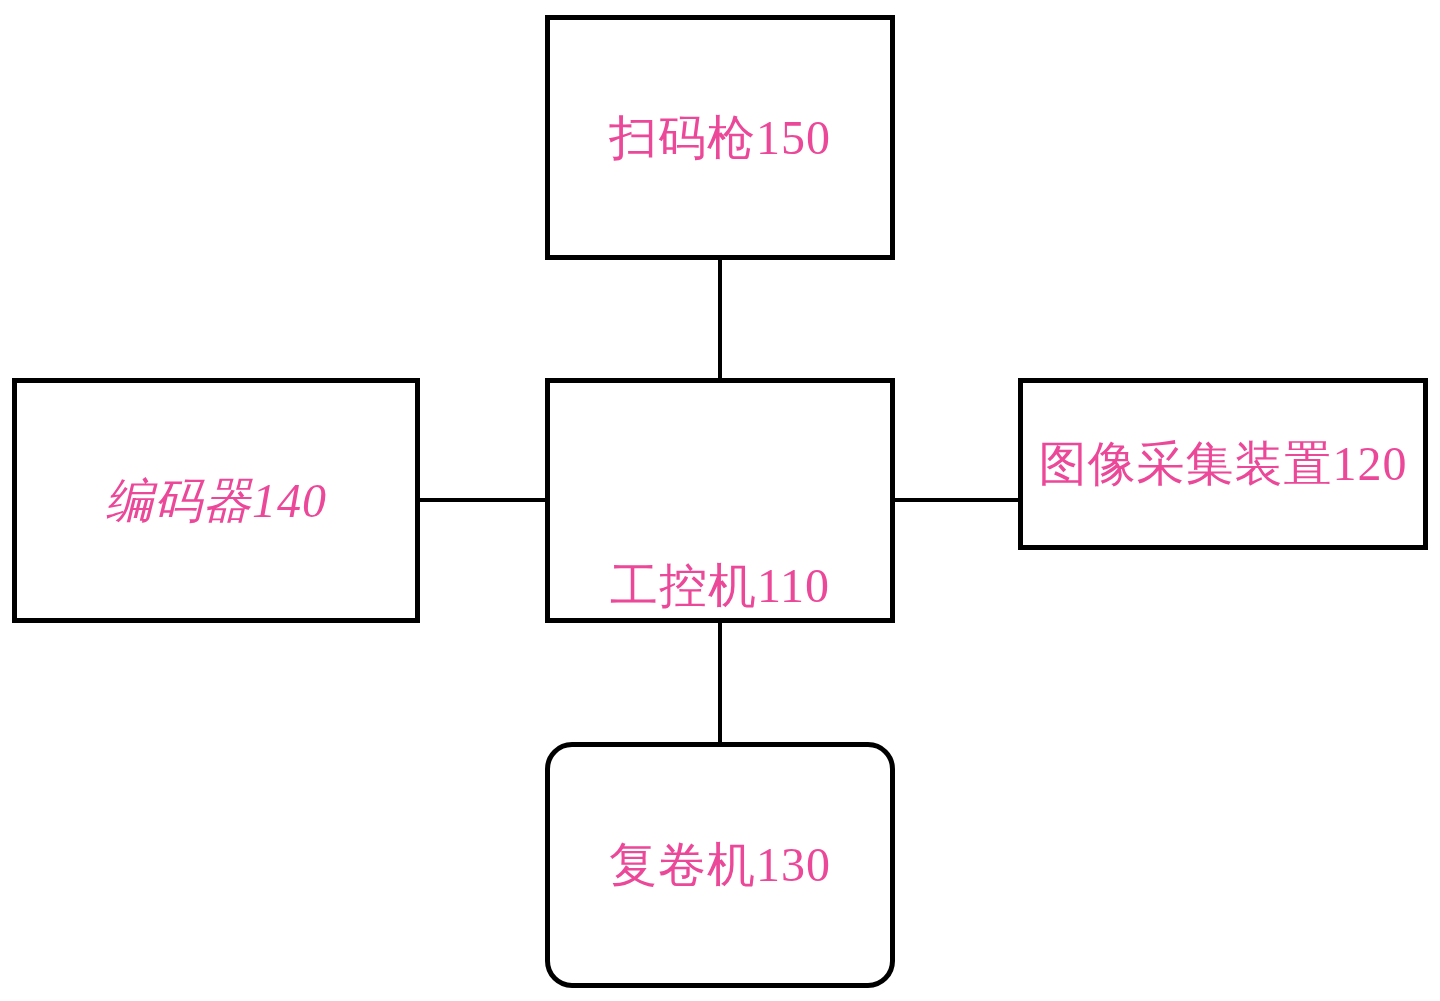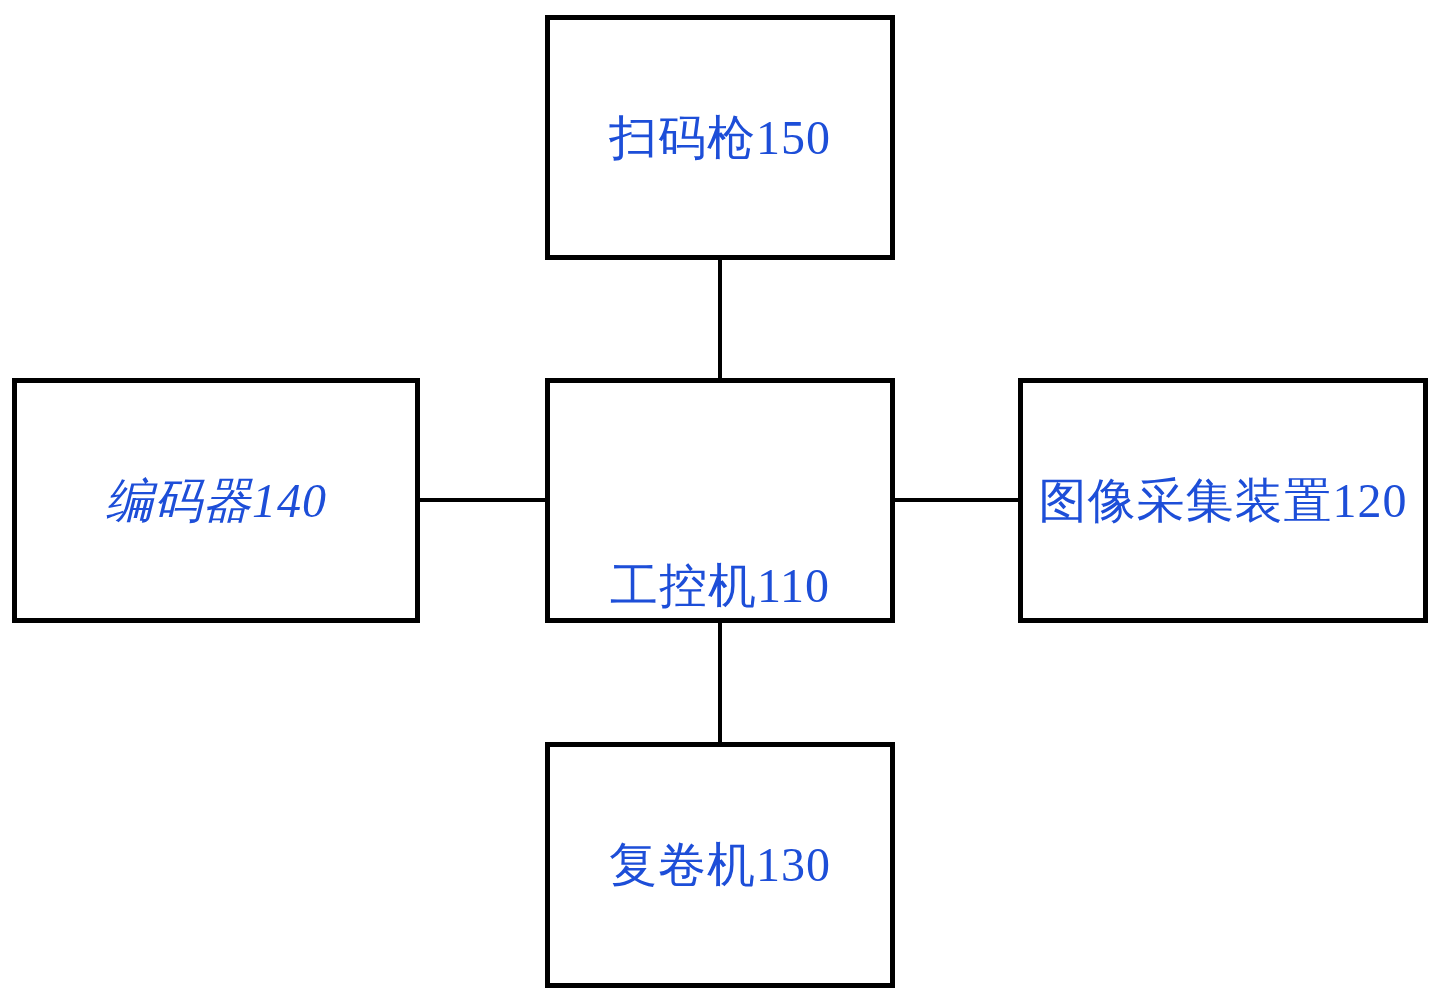--- a/index.html
+++ b/index.html
@@ -19,34 +19,34 @@
     position: absolute;
     box-sizing: border-box;
     border: 5px solid #000000;
     background: #ffffff;
     display: flex;
     align-items: center;
     justify-content: center;
   }
   .box .label {
     font-size: 48px;
-    color: #1d4ed8;
+    color: #ec4899;
     letter-spacing: 1px;
     white-space: nowrap;
   }
   .connector {
     position: absolute;
     background: #000000;
   }
   
   .box-scanner        { left: 545px;  top: 15px;  width: 350px; height: 245px; }
   .box-encoder        { left: 12px;   top: 378px; width: 408px; height: 245px; font-style: italic; }
   .box-ipc            { left: 545px;  top: 378px; width: 350px; height: 245px; align-items: flex-end; }
-  .box-image-capture  { left: 1018px; top: 378px; width: 410px; height: 245px; }
-  .box-rewinder       { left: 545px;  top: 742px; width: 350px; height: 246px; }
+  .box-image-capture  { left: 1018px; top: 378px; width: 410px; height: 172px; }
+  .box-rewinder       { left: 545px;  top: 742px; width: 350px; height: 246px; border-radius: 27px; }
   
   .conn-top    { left: 718px; top: 260px; width: 4px;   height: 118px; }
   .conn-bottom { left: 718px; top: 623px; width: 4px;   height: 119px; }
   .conn-left   { left: 420px; top: 498px; width: 125px; height: 4px; }
   .conn-right  { left: 895px; top: 498px; width: 123px; height: 4px; }
 </style>
 </head>
 <body>
 
 <div class="canvas">

